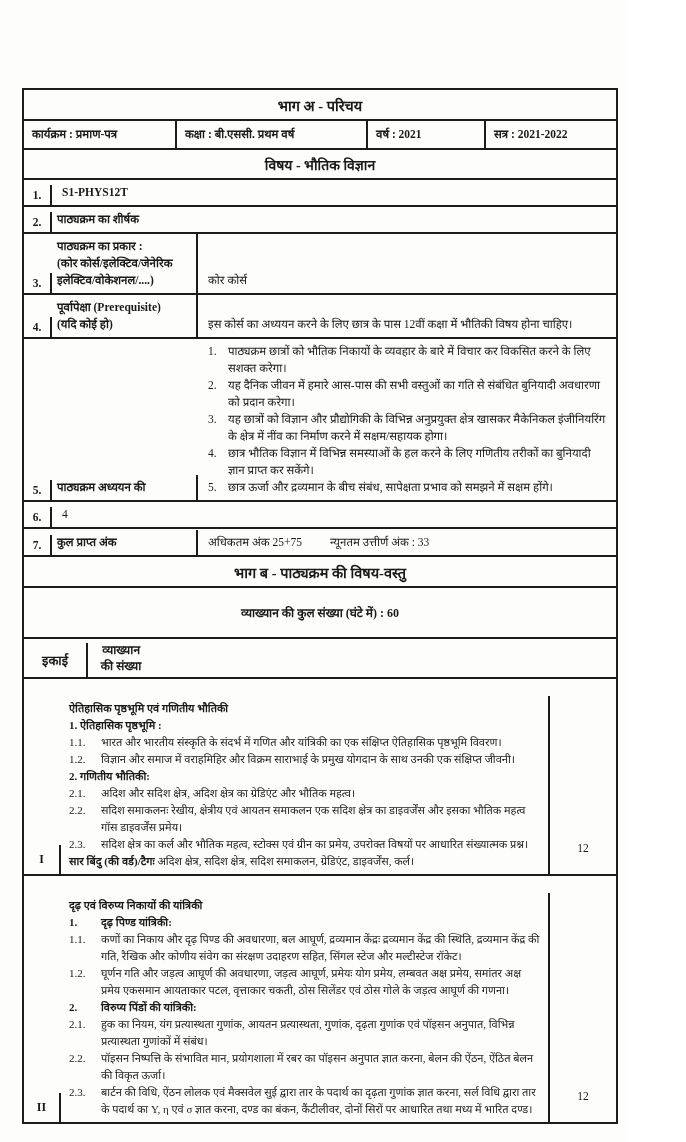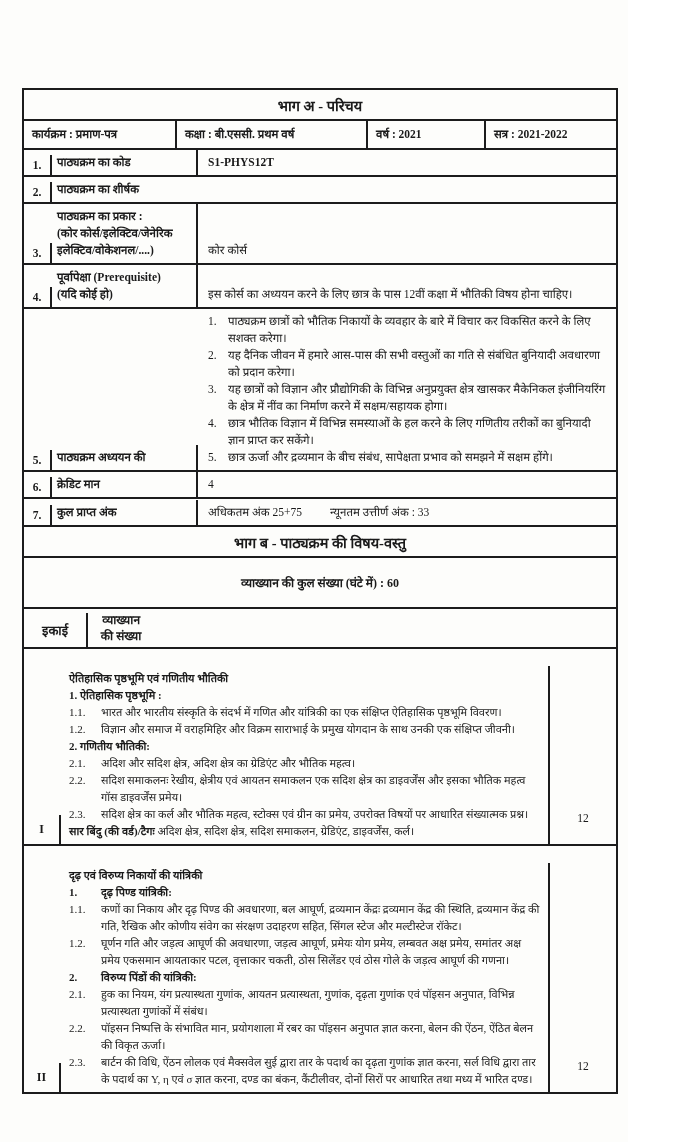--- a/index.html
+++ b/index.html
@@ -61,24 +61,24 @@
 
     <div class="bar">भाग अ - परिचय</div>
 
     <div class="trow">
       <div class="cell info-cell i1">कार्यक्रम : प्रमाण-पत्र</div>
       <div class="cell info-cell i2">कक्षा : बी.एससी. प्रथम वर्ष</div>
       <div class="cell info-cell i3">वर्ष : 2021</div>
       <div class="cell info-cell i4">सत्र : 2021-2022</div>
     </div>
 
+    <div class="bar sub">विषय - भौतिक विज्ञान</div>
 
     <div class="trow" style="min-height:27px;">
       <div class="cell c-no vcenter-row" style="justify-content:center;">1.</div>
-      <div class="cell c-label vcenter-row">पाठ्यक्रम का कोड</div>
       <div class="cell c-value vcenter" style="font-weight:bold;">S1-PHYS12T</div>
     </div>
 
     <div class="trow" style="min-height:26px;">
       <div class="cell c-no vcenter-row" style="justify-content:center;">2.</div>
       <div class="cell c-label vcenter-row">पाठ्यक्रम का शीर्षक</div>
     </div>
 
     <div class="trow" style="min-height:57px;">
       <div class="cell c-no">3.</div>
@@ -121,21 +121,20 @@
         </div>
         <div class="li">
           <span class="num">5.</span>
           <span class="txt">छात्र ऊर्जा और द्रव्यमान के बीच संबंध, सापेक्षता प्रभाव को समझने में सक्षम होंगे।</span>
         </div>
       </div>
     </div>
 
     <div class="trow" style="min-height:25px;">
       <div class="cell c-no vcenter-row" style="justify-content:center;">6.</div>
-      <div class="cell c-label vcenter-row">क्रेडिट मान</div>
       <div class="cell c-value vcenter">4</div>
     </div>
 
     <div class="trow" style="min-height:28px;">
       <div class="cell c-no vcenter-row" style="justify-content:center;">7.</div>
       <div class="cell c-label vcenter-row">कुल प्राप्त अंक</div>
       <div class="cell c-value vcenter">
         <div class="marks">
           <span>अधिकतम अंक 25+75</span>
           <span>न्यूनतम उत्तीर्ण अंक : 33</span>

